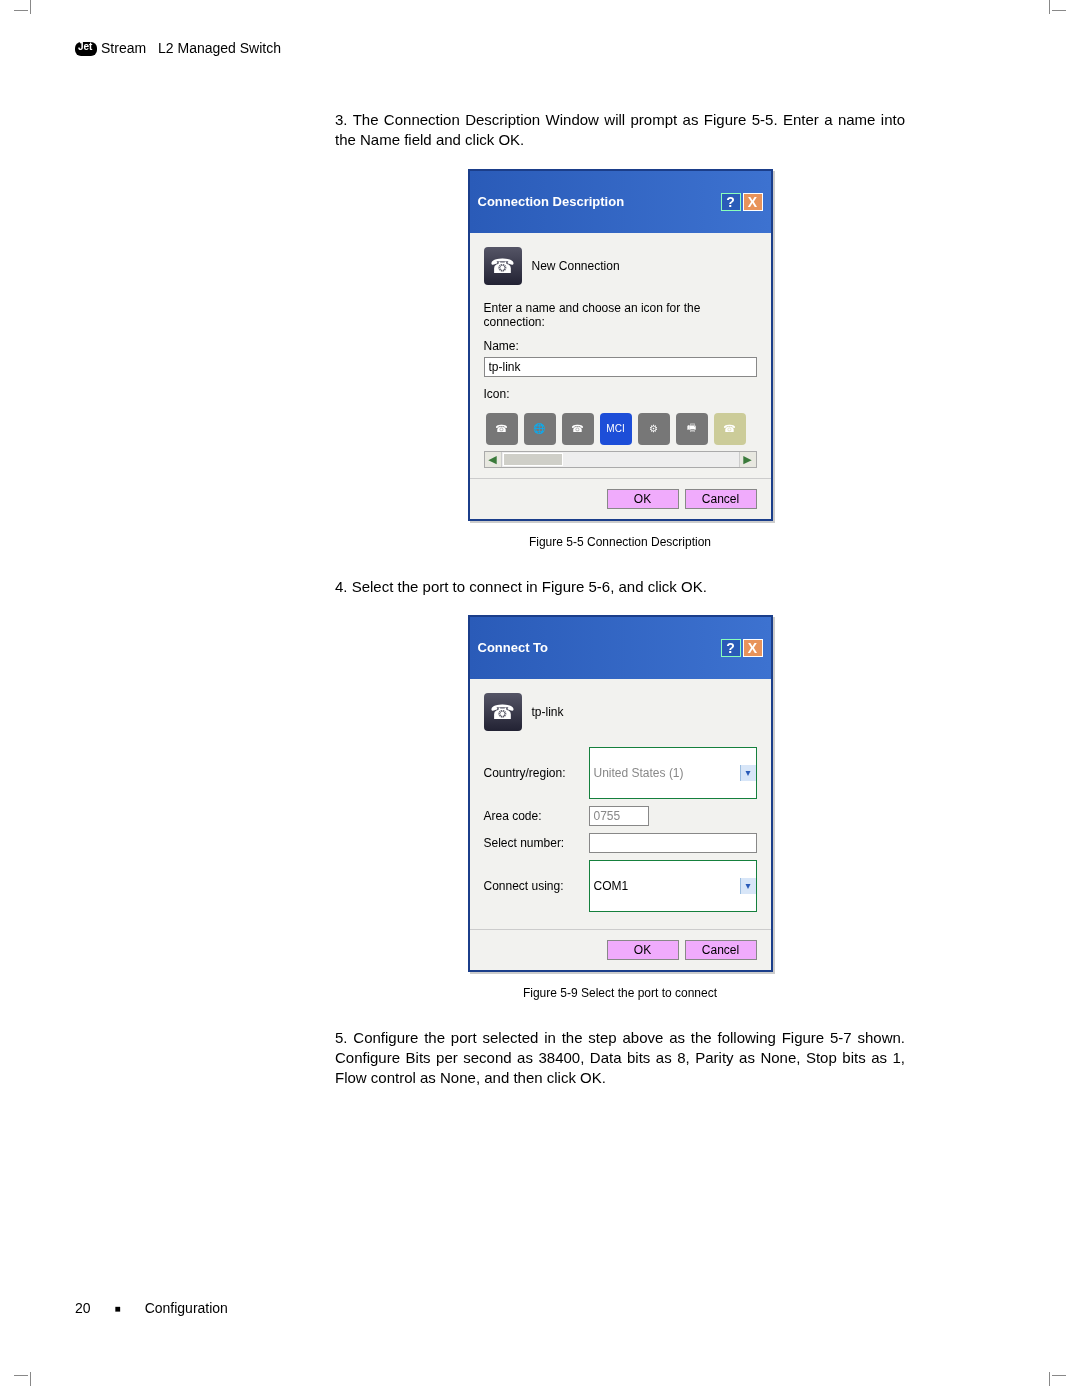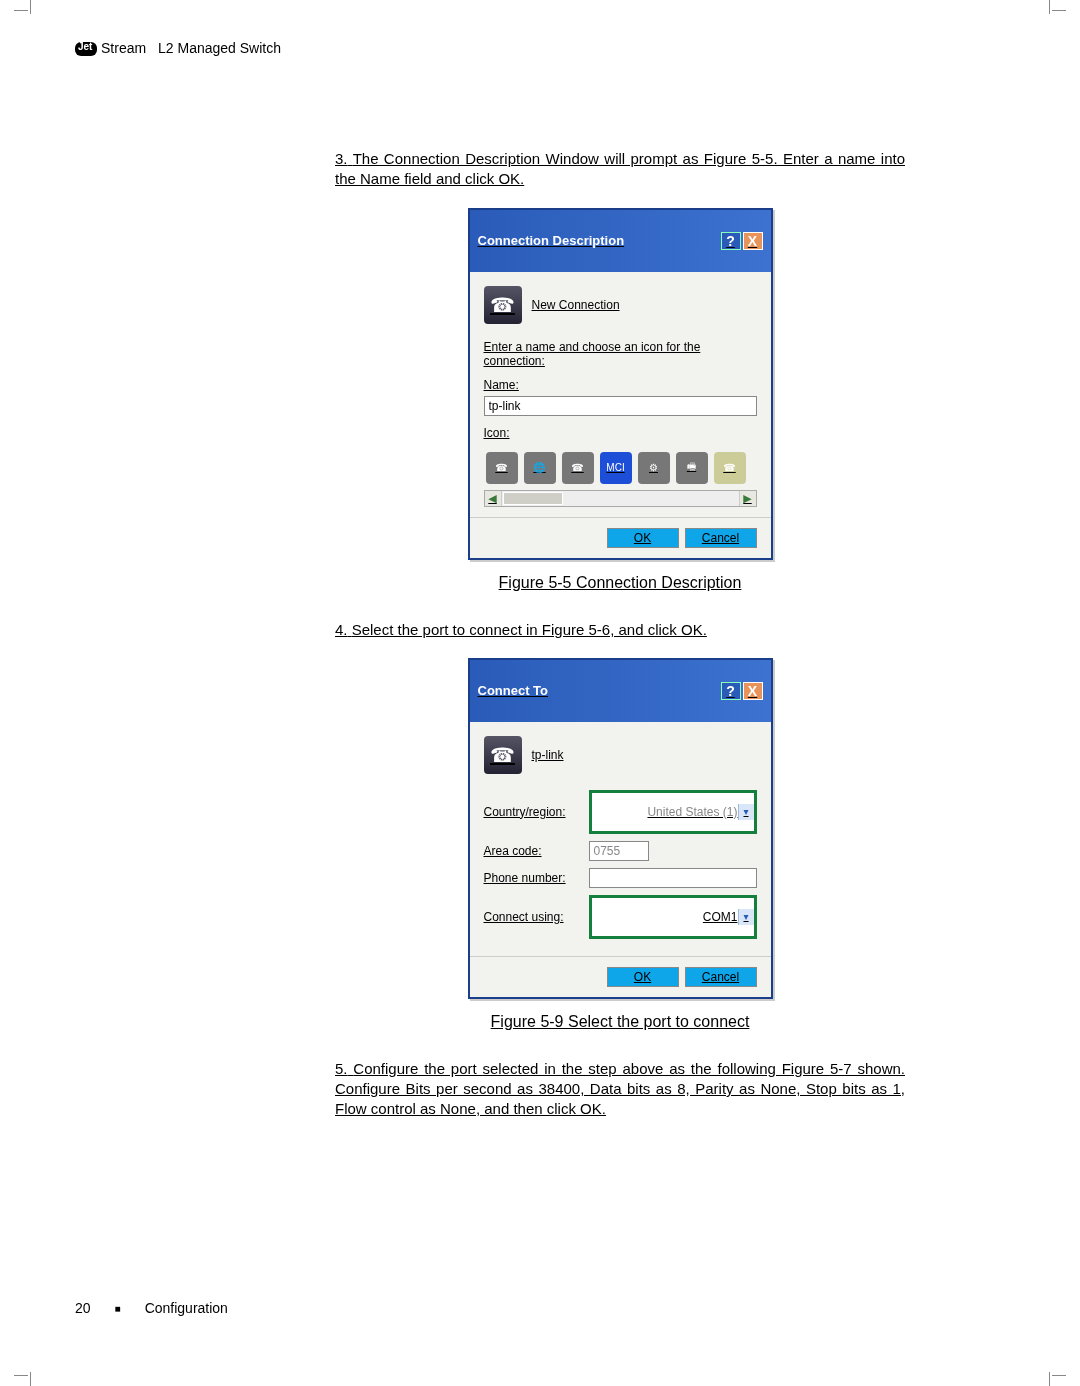--- a/index.html
+++ b/index.html
@@ -44,39 +44,38 @@
   .brand-logo::after {
     content: "Jet";
     position: absolute;
     left: 3px; top: -1px;
     color: #fff;
     font-size: 10px;
     font-weight: bold;
   }
   .content {
     margin-left: 260px;
-    margin-top: 93px;
+    margin-top: 54px;
     width: 570px;
-    text-decoration: underline;
   }
   .step {
     font-size: 15px;
     color: #000;
     margin-bottom: 10px;
     text-align: justify;
     line-height: 1.35;
   }
   .step .num { display: inline; }
   .figure-wrap {
     display: flex;
     flex-direction: column;
     align-items: center;
     margin: 18px 0 28px 0;
   }
-  .caption { font-size: 16px; margin-top: 14px; }
+  .caption { font-size: 12px; margin-top: 14px; }
 
   
   .dlg {
     border: 2px solid #1b3e8a;
     background: #f2f2ef;
     width: 305px;
     font-size: 12px;
     font-family: Tahoma, Arial, sans-serif;
     box-shadow: 2px 2px 0 rgba(0,0,0,0.2);
   }
@@ -157,37 +156,37 @@
     border-top: 1px solid #ccc;
     padding: 10px 14px;
     display: flex;
     justify-content: flex-end;
     gap: 6px;
     background: #f2f2ef;
   }
   .btn {
     min-width: 72px;
     padding: 2px 10px;
-    background: #0ea5e9;
+    background: #f0abfc;
     border: 1px solid #888;
     font-size: 12px;
     text-align: center;
     font-family: inherit;
   }
 
   .formrow { display: flex; align-items: center; margin: 7px 0; gap: 10px; }
   .formrow .lbl { width: 95px; }
   .formrow .fld { flex: 1; }
   .sel {
     width: 100%;
-    border: 3px solid #15803d;
+    border: 1px solid #15803d;
     background: #fff;
-    padding: 11px 4px;
+    padding: 17px 4px;
     font-size: 12px;
-    display: flex; justify-content: flex-end; align-items: center;
+    display: flex; justify-content: space-between; align-items: center;
     color: #888;
   }
   .sel.enabled { color: #000; }
   .sel .chev {
     width: 16px; height: 16px;
     background: #d8e6f8;
     border-left: 1px solid #9bbde0;
     display: flex; align-items: center; justify-content: center;
     font-size: 10px; color: #2a5bb8;
     margin-right: -4px;
@@ -304,21 +303,21 @@
           </div>
 
           <div class="formrow">
             <span class="lbl">Area code:</span>
             <span class="fld" style="flex:0 0 60px;">
               <input class="dlg-input" style="color: rgb(136, 136, 136);" readonly="" value="0755">
             </span>
           </div>
 
           <div class="formrow">
-            <span class="lbl">Phone number:</span>
+            <span class="lbl">Select number:</span>
             <span class="fld">
               <input class="dlg-input" value="" style="">
             </span>
           </div>
 
           <div class="formrow">
             <span class="lbl">Connect using:</span>
             <span class="fld">
               <span class="sel enabled">
                 <span>COM1</span>

